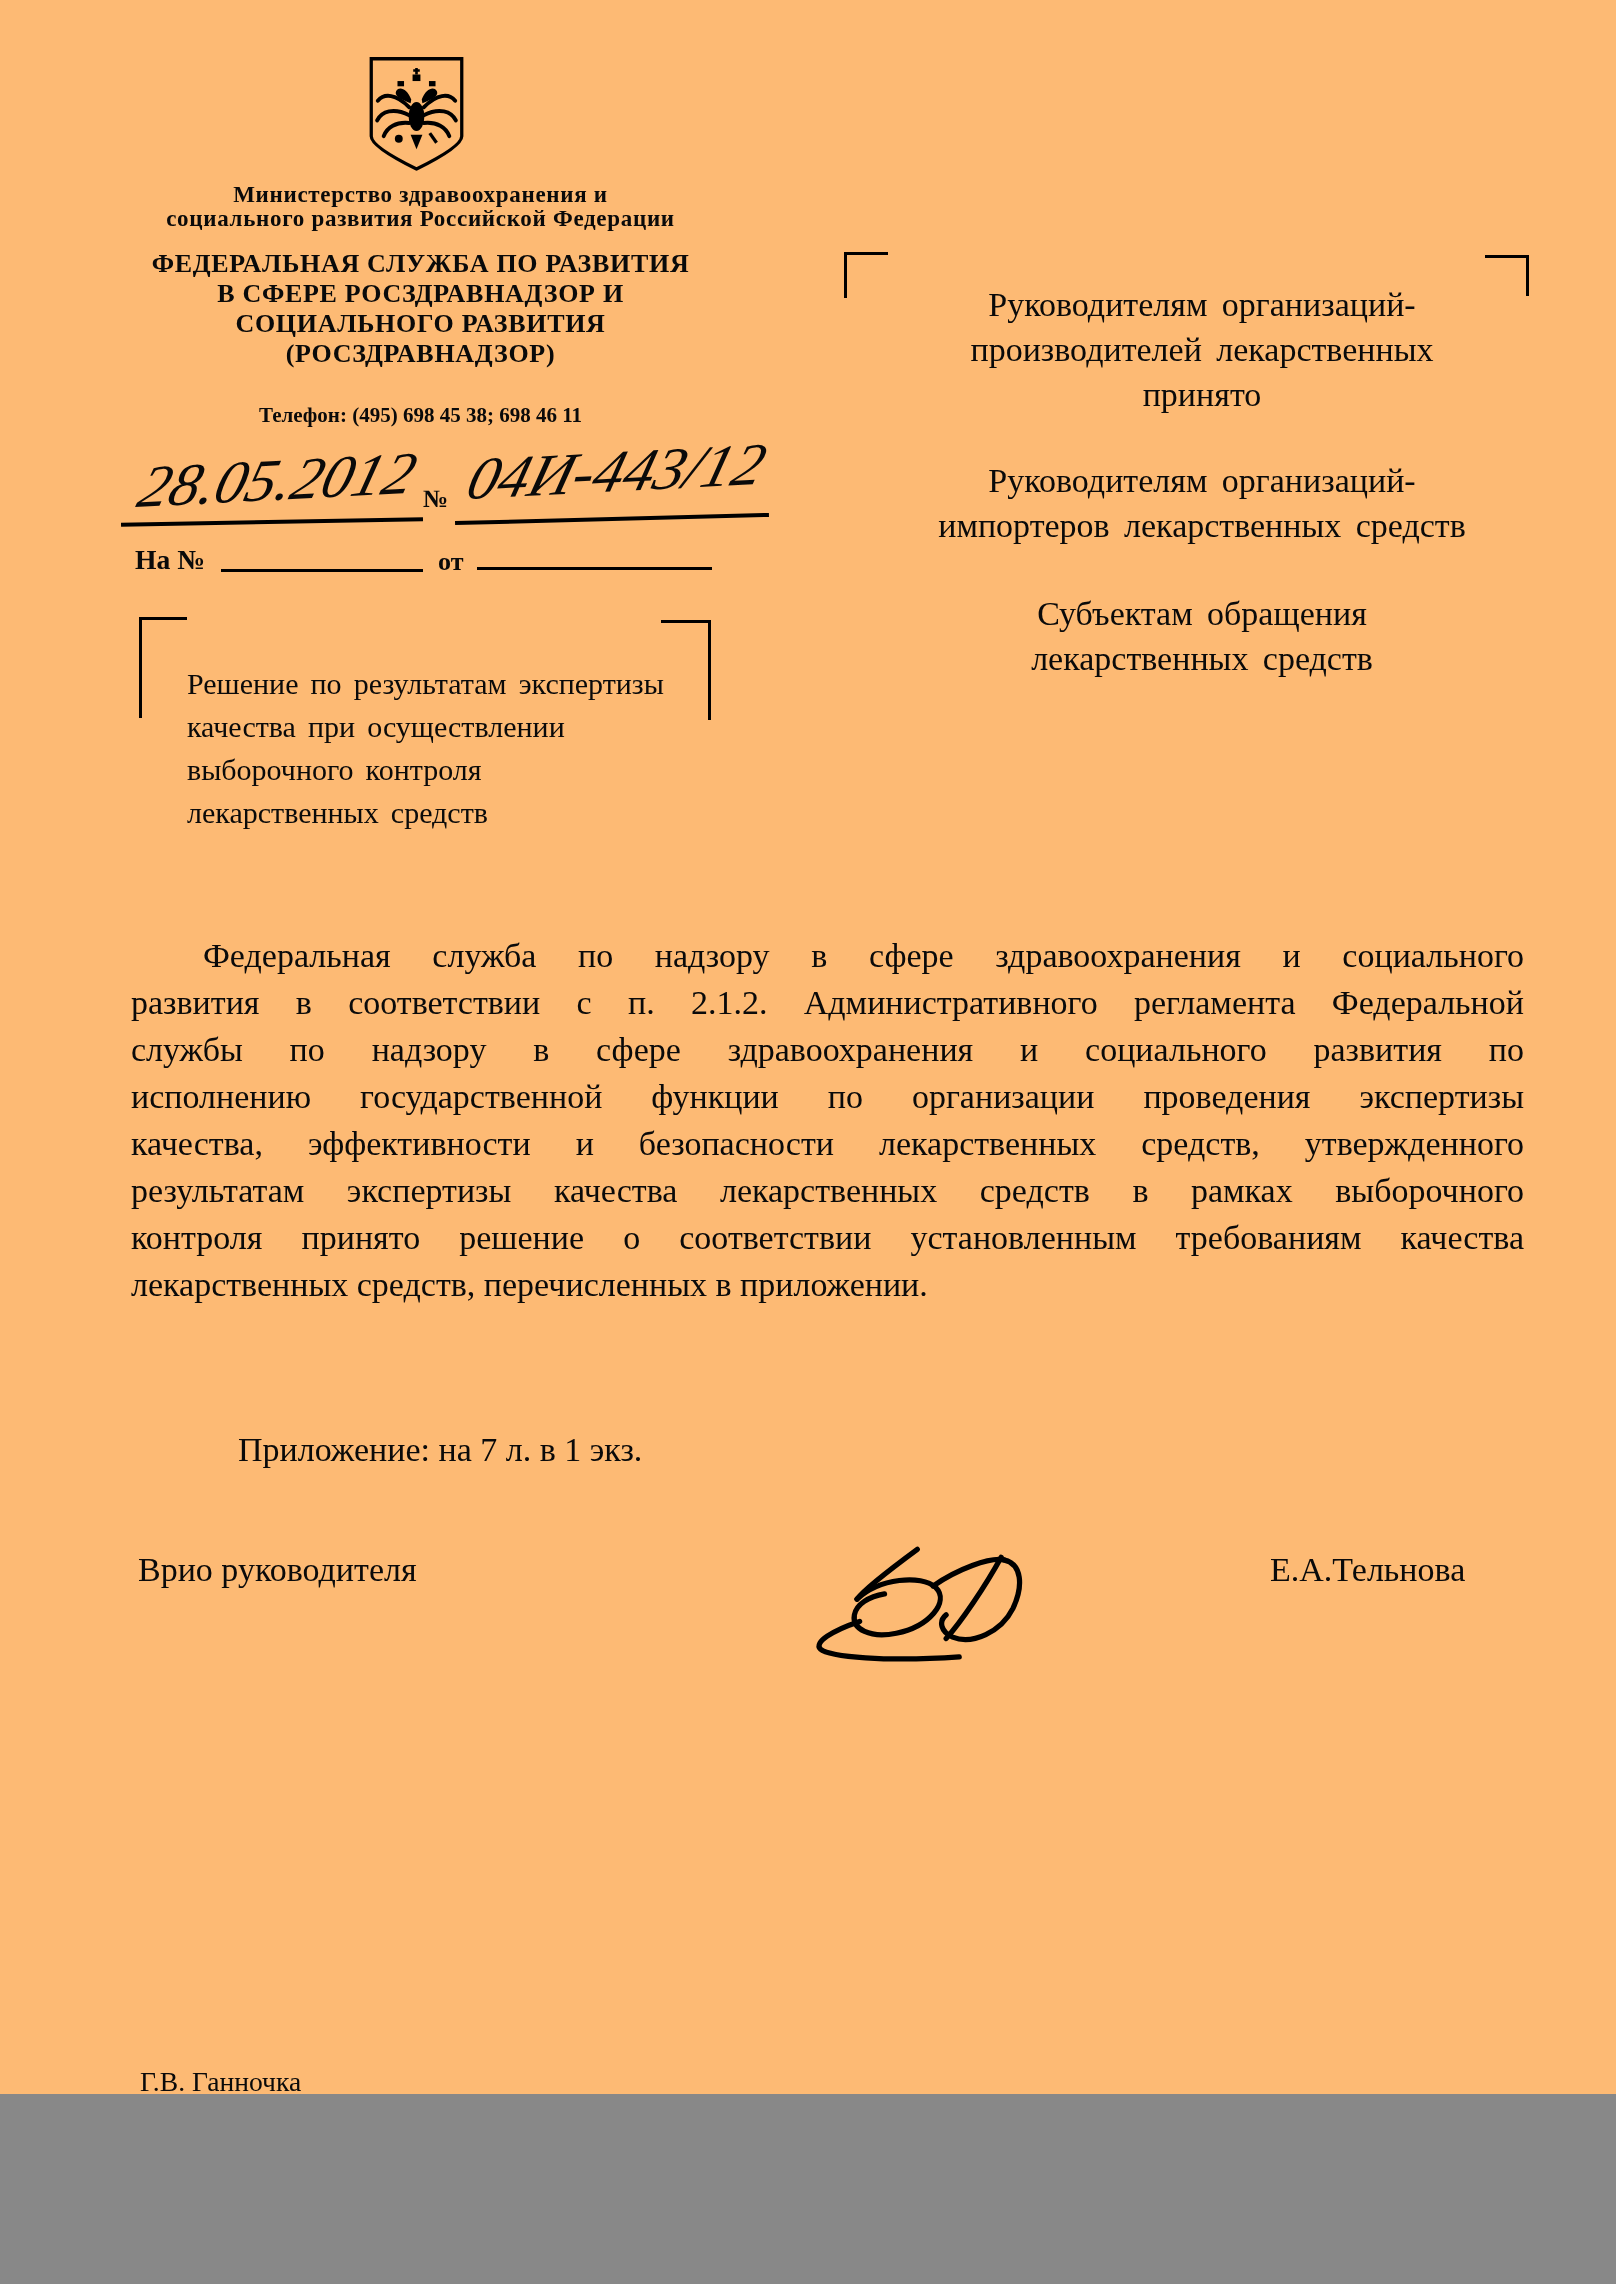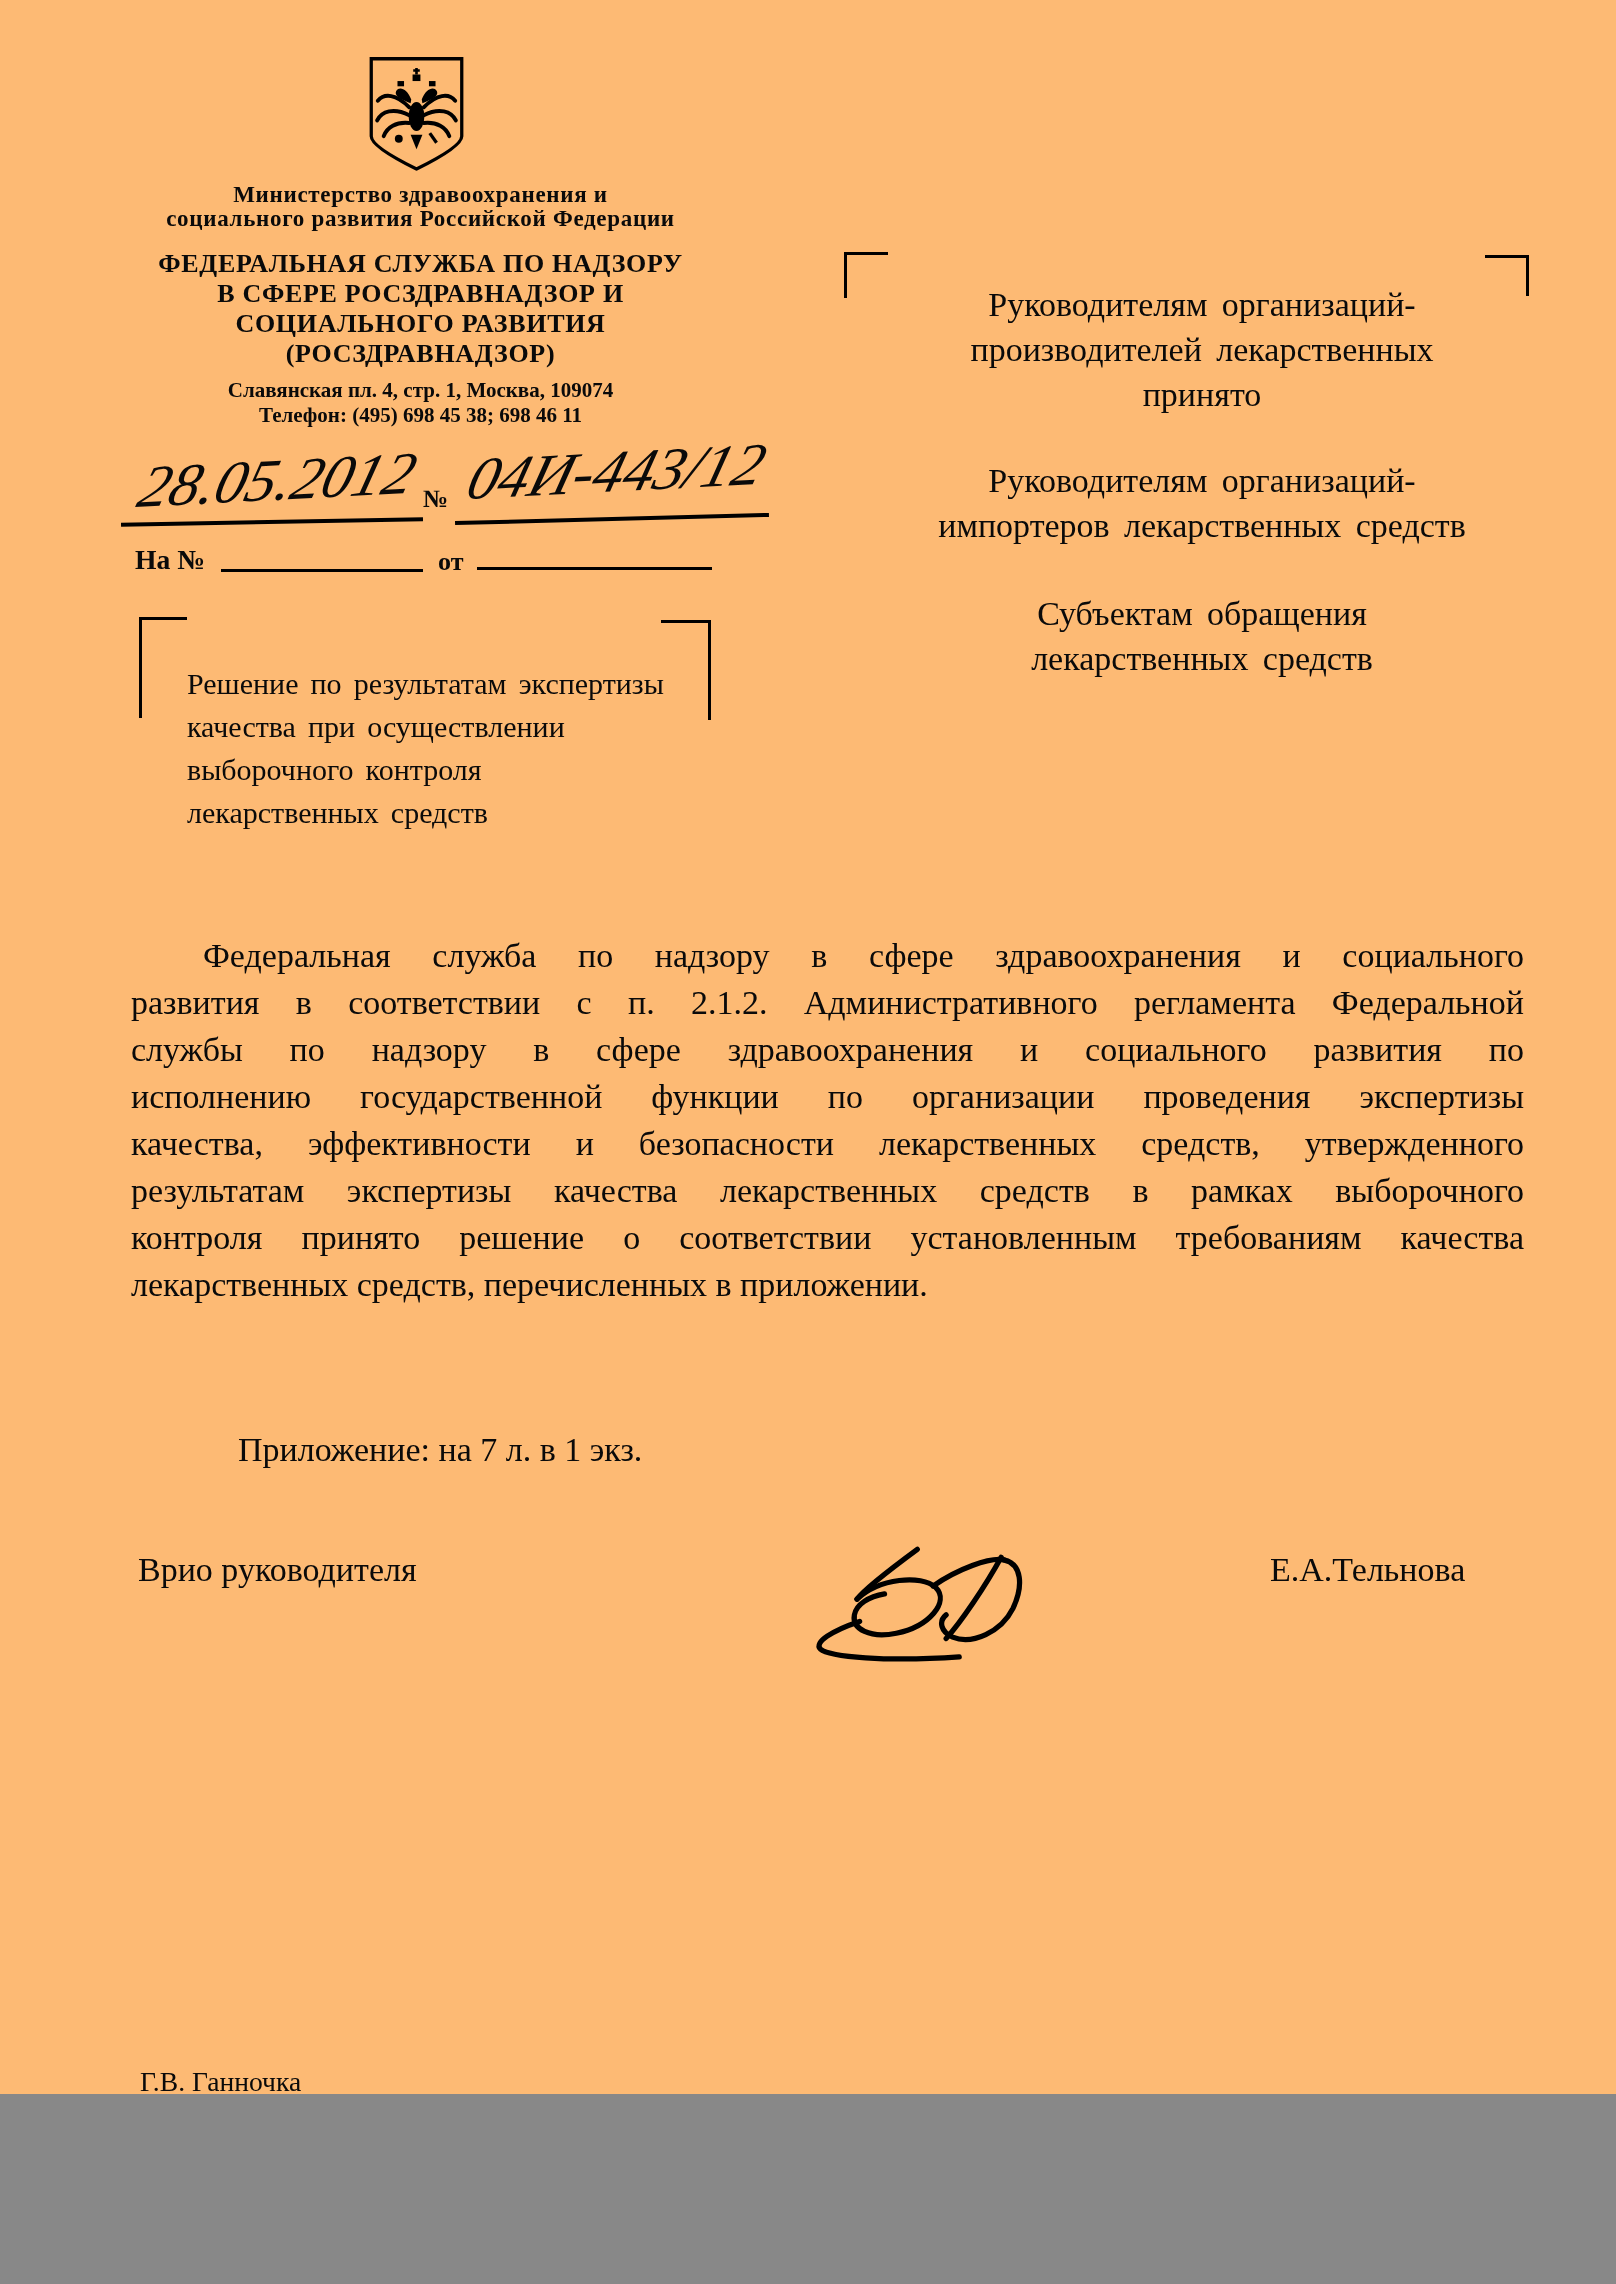--- a/index.html
+++ b/index.html
@@ -90,26 +90,25 @@
       </g>
       <path d="M77,18 V28 M72,22 H82" stroke="#000" stroke-width="4"></path>
     </svg>
   </div>
 
   <div class="abs ministry">
     <span class="bline">Министерство здравоохранения и</span>
     <span class="bline">социального развития Российской Федерации</span>
   </div>
   <div class="abs service">
-    <span class="bline">ФЕДЕРАЛЬНАЯ СЛУЖБА ПО НАДЗОРУ</span>
+    <span class="bline">ФЕДЕРАЛЬНАЯ СЛУЖБА ПО РАЗВИТИЯ</span>
     <span class="bline">В СФЕРЕ РОСЗДРАВНАДЗОР И</span>
     <span class="bline">СОЦИАЛЬНОГО РАЗВИТИЯ</span>
     <span class="bline">(РОСЗДРАВНАДЗОР)</span>
   </div>
-  <div class="abs addr">Славянская пл. 4, стр. 1, Москва, 109074</div>
   <div class="abs phone">Телефон: (495) 698 45 38; 698 46 11</div>
 
   <div class="abs hw hw-date">28.05.2012</div>
   <div class="abs num-sign">№</div>
   <div class="abs hw hw-num">04И-443/12</div>
   <div class="abs rule u-date"></div>
   <div class="abs rule u-num"></div>
   <div class="abs na-label">На №</div>
   <div class="abs rule u-na1"></div>
   <div class="abs ot-label">от</div>

